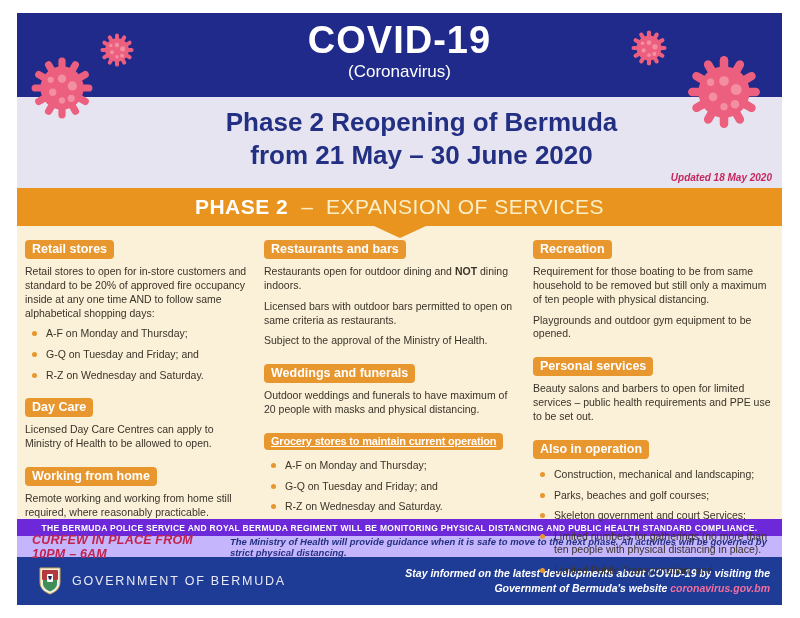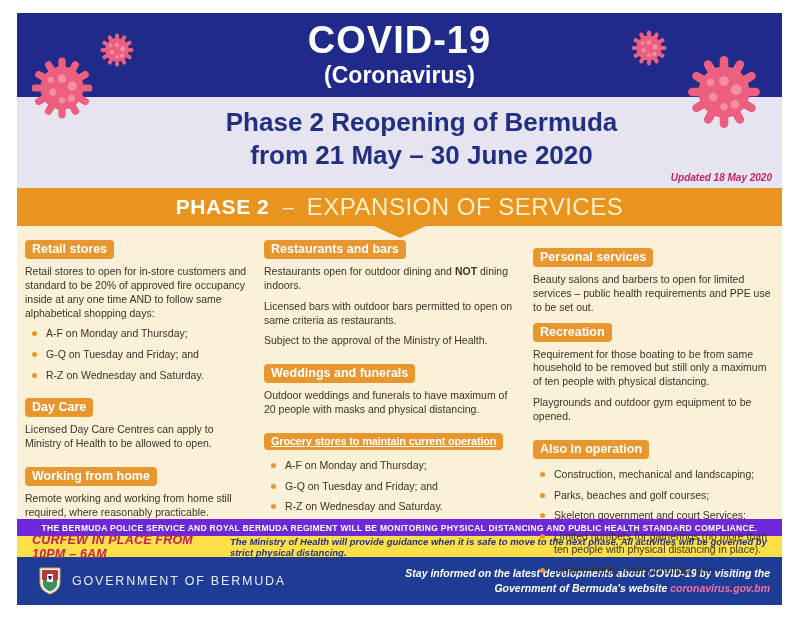--- a/index.html
+++ b/index.html
@@ -6,53 +6,53 @@
   html,body { margin:0; padding:0; }
   body {
     width:800px; height:618px; background:#ffffff; position:relative; overflow:hidden;
     font-family:"Liberation Sans", sans-serif;
   }
   .poster { position:absolute; left:17px; top:13px; width:765px; height:592px; }
 
   
   .hdr { height:84px; background:#202A8A; text-align:center; color:#fff; position:relative; }
   .hdr .title { font-size:38px; font-weight:bold; letter-spacing:1px; padding-top:7px; line-height:1.1; }
-  .hdr .subtitle { font-size:23px; font-weight:bold; margin-top:0; }
+  .hdr .subtitle { font-size:17px; font-weight:normal; margin-top:0; }
 
   
   .hero { height:91px; background:#E5E4F0; position:relative; text-align:center; color:#232F83; }
   .hero .line { font-size:26px; font-weight:bold; line-height:1.28;padding-left:44px; }
   .hero { padding-top:9px; }
   .updated { position:absolute; right:10px; bottom:5px; font-size:10px; font-weight:bold; font-style:italic; color:#C5265E; }
 
   
   .banner { height:38px; background:#E8941F; color:#fff; display:flex; align-items:center; justify-content:center; position:relative; z-index:2;gap:6px; }
   .banner .phase { font-size:21px; font-weight:800; letter-spacing:0.5px; }
   .banner .dash { font-size:21px; color:#FBEFC8; margin:0 7px; }
-  .banner .services { font-size:24px; font-weight:400; color:#FBEFC8; letter-spacing:0.5px; }
+  .banner .services { font-size:21px; font-weight:400; color:#FBEFC8; letter-spacing:0.5px; }
   .banner::after { content:""; position:absolute; left:50%; top:100%; transform:translateX(-50%);
     border-left:26px solid transparent; border-right:26px solid transparent; border-top:12px solid #E8941F; }
 
   
   .content { height:293px; background:#FBF0D8; display:grid; grid-template-columns:226px 256px 1fr;
     column-gap:13px; padding:13px 8px 0 8px; }
   .badge { display:inline-block; background:#E8962E; color:#fff; font-weight:bold; font-size:12.5px;
     padding:2px 7px 3px; border-radius:4px; margin:9px 0 6px; white-space:nowrap;text-align:right; }
   .badge.first { margin-top:0; }
   .badge.small { font-size:11px; letter-spacing:-0.2px;text-decoration:underline; }
   .content p { margin:0 0 7px; font-size:10.5px; line-height:1.32; color:#3A3328; }
   .content ul { list-style:none; margin:3px 0 6px; padding:0; }
   .content li { position:relative; padding-left:21px; margin-bottom:7px; font-size:10.5px; line-height:1.3; color:#3A3328; }
   .content li::before { content:""; position:absolute; left:7px; top:4px; width:5px; height:5px; border-radius:50%; background:#E8962E; }
   .content strong { font-weight:bold;text-align:center; }
 
   
   .police { height:17px; background:#6d28d9; color:#fff; display:flex; align-items:center; justify-content:center;
     font-size:8.5px; font-weight:bold; letter-spacing:0.3px; }
-  .curfew { height:21px; background:#fde047; display:flex; align-items:center; justify-content:space-between; padding:0 10px 0 15px; }
+  .curfew { height:21px; background:#c4b5fd; display:flex; align-items:center; justify-content:space-between; padding:0 10px 0 15px; }
   .curfew .left { font-size:12.5px; font-weight:800; font-style:italic; color:#C2234F; letter-spacing:0.2px; }
   .curfew .right { font-size:9.5px; font-weight:bold; font-style:italic; color:#233080; }
 
   
   .footer { height:48px; background:#1E3C96; display:flex; align-items:center; justify-content:space-between; padding:0 12px 0 22px;gap:24px; }
   .footer .org { display:flex; align-items:center; gap:11px; }
   .footer .org-label { color:#E9EAF4; font-size:12.5px; letter-spacing:1.8px; }
   .footer .info { text-align:right; color:#fff; font-size:10.5px; font-weight:bold; font-style:italic; line-height:1.4; }
   .footer .link { color:#F46E9E; text-decoration:none; }
 
@@ -167,27 +167,27 @@
         <ul>
           <li>A-F on Monday and Thursday;</li>
           <li>G-Q on Tuesday and Friday; and</li>
           <li>R-Z on Wednesday and Saturday.</li>
         </ul>
       </section>
     </div>
 
     <div class="col">
       <section>
-        <span class="badge">Personal services</span>
-        <p>Beauty salons and barbers to open for limited services – public health requirements and PPE use to be set out.</p>
-      </section>
-      <section>
         <span class="badge first">Recreation</span>
         <p>Requirement for those boating to be from same household to be removed but still only a maximum of ten people with physical distancing.</p>
         <p>Playgrounds and outdoor gym equipment to be opened.</p>
+      </section>
+      <section>
+        <span class="badge">Personal services</span>
+        <p>Beauty salons and barbers to open for limited services – public health requirements and PPE use to be set out.</p>
       </section>
       <section>
         <span class="badge">Also in operation</span>
         <ul>
           <li>Construction, mechanical and landscaping;</li>
           <li>Parks, beaches and golf courses;</li>
           <li>Skeleton government and court Services;</li>
           <li>Limited numbers for gatherings (no more than ten people with physical distancing in place).</li>
           <li>Limited Public Transportation; and</li>
         </ul>

